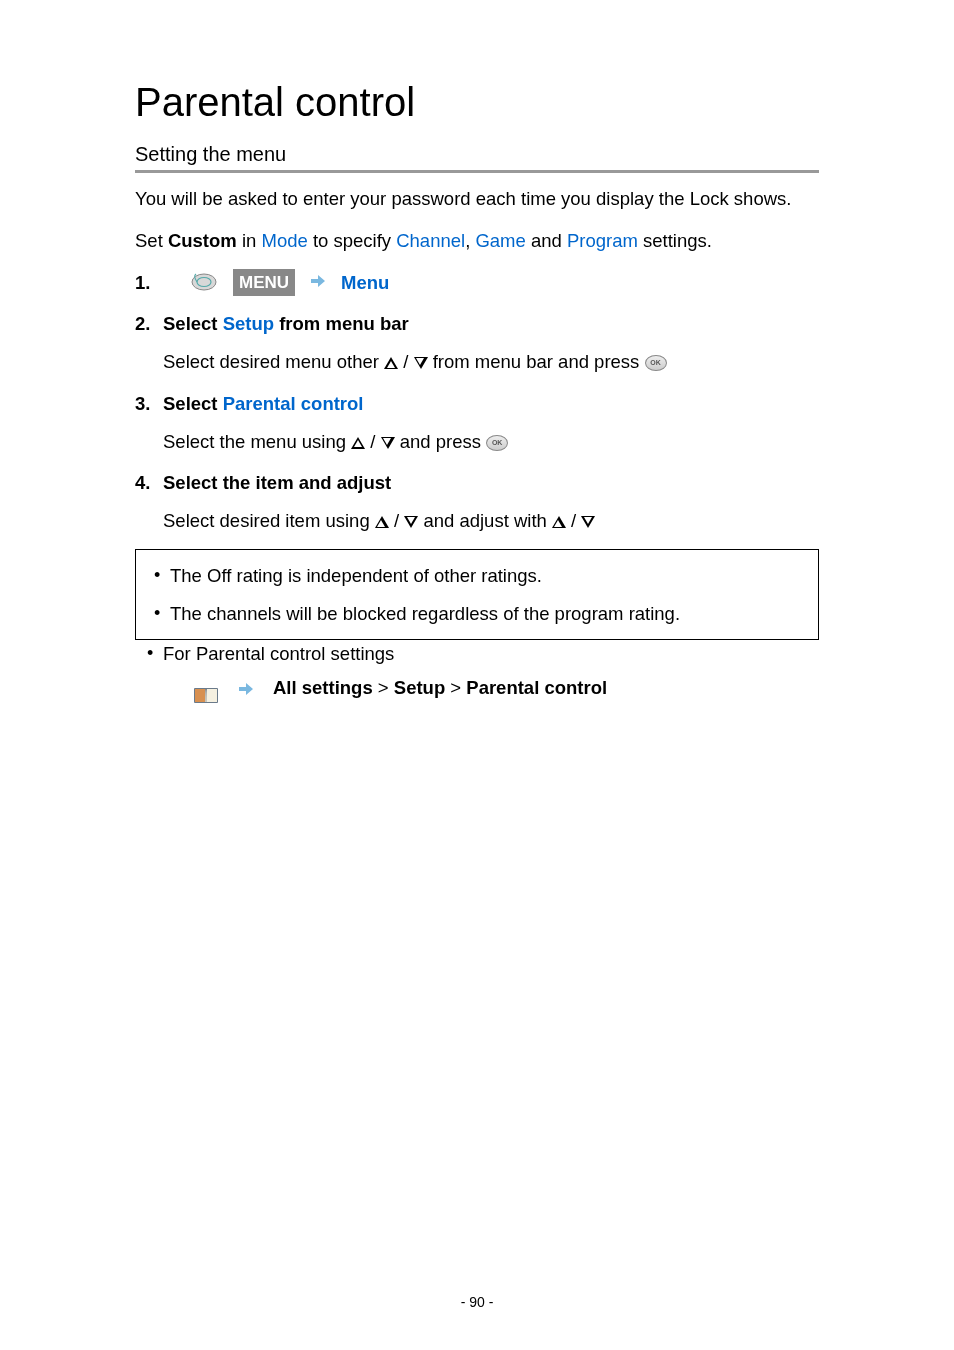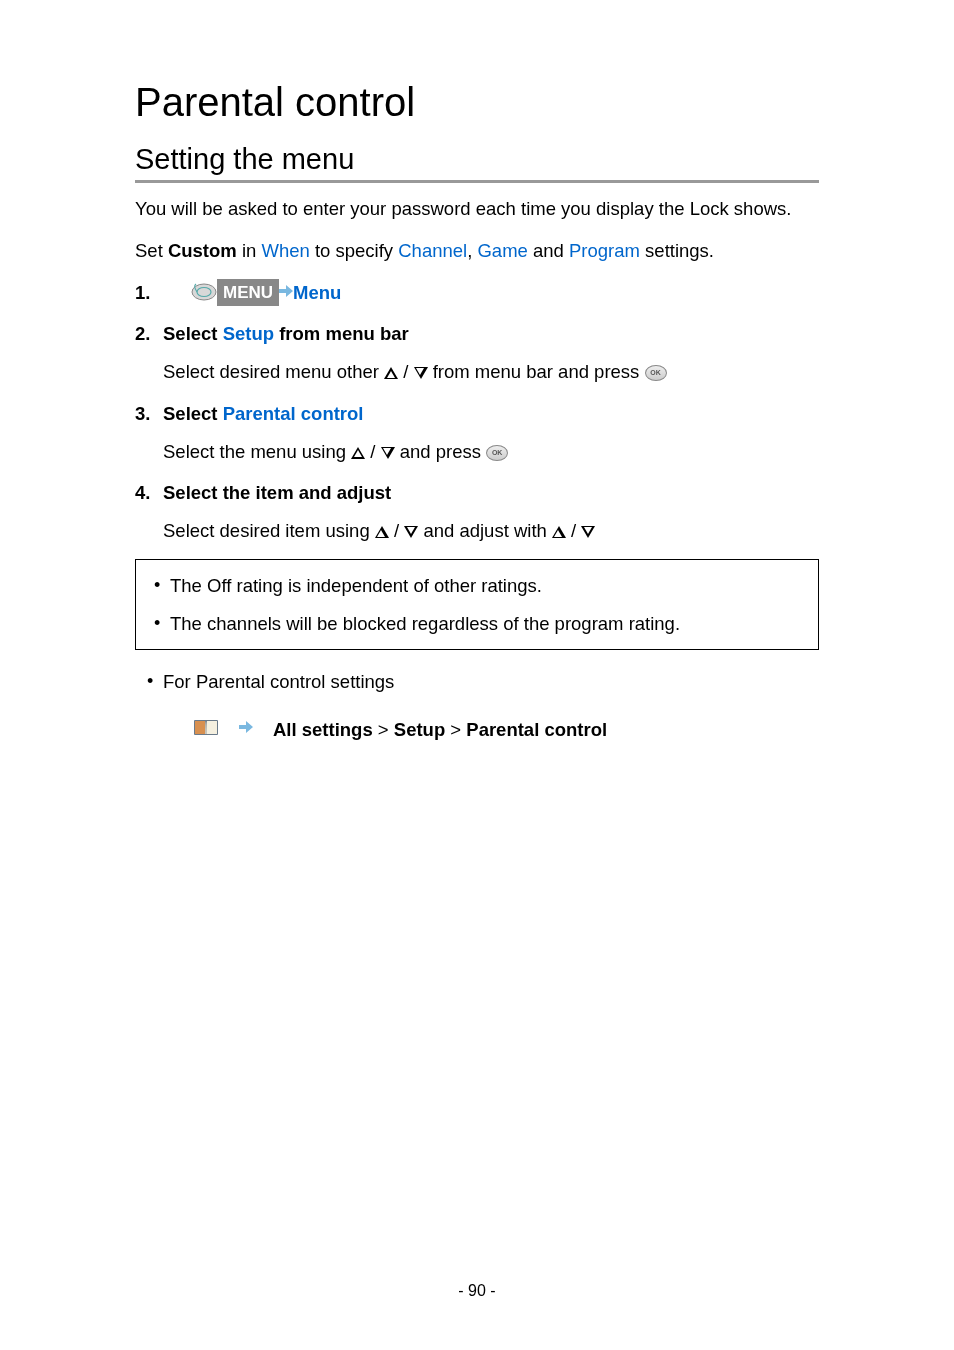--- a/index.html
+++ b/index.html
@@ -13,21 +13,21 @@
     }
     .page {
       padding: 80px 135px 0 135px;
     }
     .main-title {
       font-size: 40px;
       font-weight: normal;
       margin-bottom: 18px;
     }
     .subtitle {
-      font-size: 29px;
+      font-size: 20px;
       font-weight: normal;
       border-bottom: 3px solid #999;
       padding-bottom: 4px;
       margin-bottom: 12px;
     }
     .content {
       font-size: 18.5px;
       line-height: 1.5;
     }
     .para {
@@ -49,21 +49,21 @@
       content: counter(step) ".";
       position: absolute;
       left: 0;
       font-weight: bold;
     }
     .step-title { font-weight: bold; margin-bottom: 10px; }
     .step-body { padding-left: 0px; margin-top: 10px; }
     .menu-line {
       display: flex;
       align-items: center;
-      gap: 0;
+      gap: 16px;
       padding-left: 28px;
       margin-top: 10px;
       margin-bottom: 14px;
     }
     .remote-icon svg { display: block; }
     .menu-badge {
       background: #888;
       color: #fff;
       font-weight: bold;
       padding: 1px 6px;
@@ -123,71 +123,70 @@
       top: 50%; left: 50%;
       transform: translate(-50%, -50%);
       font-size: 7px;
       font-weight: bold;
       color: #555;
     }
     .note-box {
       border: 1px solid #000;
       padding: 12px 16px 10px 16px;
       margin-top: 4px;
-      margin-bottom: 18px;
     }
     .note-box ul, .outer-list {
       list-style: none;
     }
     .note-box li, .outer-list > li {
       position: relative;
       padding-left: 18px;
       margin-bottom: 10px;
     }
     .note-box li:last-child { margin-bottom: 2px; }
     .note-box li::before, .outer-list > li::before {
       content: "•";
       position: absolute;
       left: 2px;
       font-size: 18px;
     }
     .outer-list { padding-left: 10px; }
     .related-line {
       display: flex;
-      align-items: flex-start;
+      align-items: flex-end;
       gap: 20px;
       padding-left: 30px;
-      margin-top: 20px;
+      margin-top: 6px;
     }
     .book-icon {
       display: inline-block;
       width: 26px;
       height: 18px;
       position: relative;
     }
     .page-num {
       position: absolute;
-      bottom: 50px;
+      bottom: 40px;
       left: 50%;
       transform: translateX(-50%);
-      font-size: 16px;
+      font-size: 14px;
     }
   </style>
 </head>
 <body>
 
 <div class="page">
   <h1 class="main-title">Parental control</h1>
   <h2 class="subtitle">Setting the menu</h2>
 
   <div class="content">
     <p class="para">You will be asked to enter your password each time you display the Lock shows.</p>
 
     <p class="para">
-      <span>Set </span><span class="bold">Custom</span><span> in </span><span class="link-blue">When</span><span> to specify </span><span class="link-blue">Channel</span><span>, </span><span class="link-blue">Game</span><span> and </span><span class="link-blue">Program</span><span> settings.</span>
+      <span>Set </span><span class="bold">Custom</span><span> in </span><span class="link-blue">Mode</span><span> to specify </span><span class="link-blue">Channel</span><span>, </span><span class="link-blue">Game</span><span> and </span><span class="link-blue">Program</span><span> settings.</span>
     </p>
 
     <ol class="steps">
       <li>
         <div class="menu-line">
           <span class="remote-icon">
             <svg width="26" height="18" viewBox="0 0 26 18">
               <ellipse cx="13" cy="9" rx="12" ry="8" fill="#d8d8d8" stroke="#888" stroke-width="1"></ellipse>
               <ellipse cx="13" cy="9" rx="7" ry="4.5" fill="none" stroke="#5aa" stroke-width="1.2"></ellipse>
               <path d="M 6 9 Q 2 3 5 1" fill="none" stroke="#5aa" stroke-width="1.2"></path>

